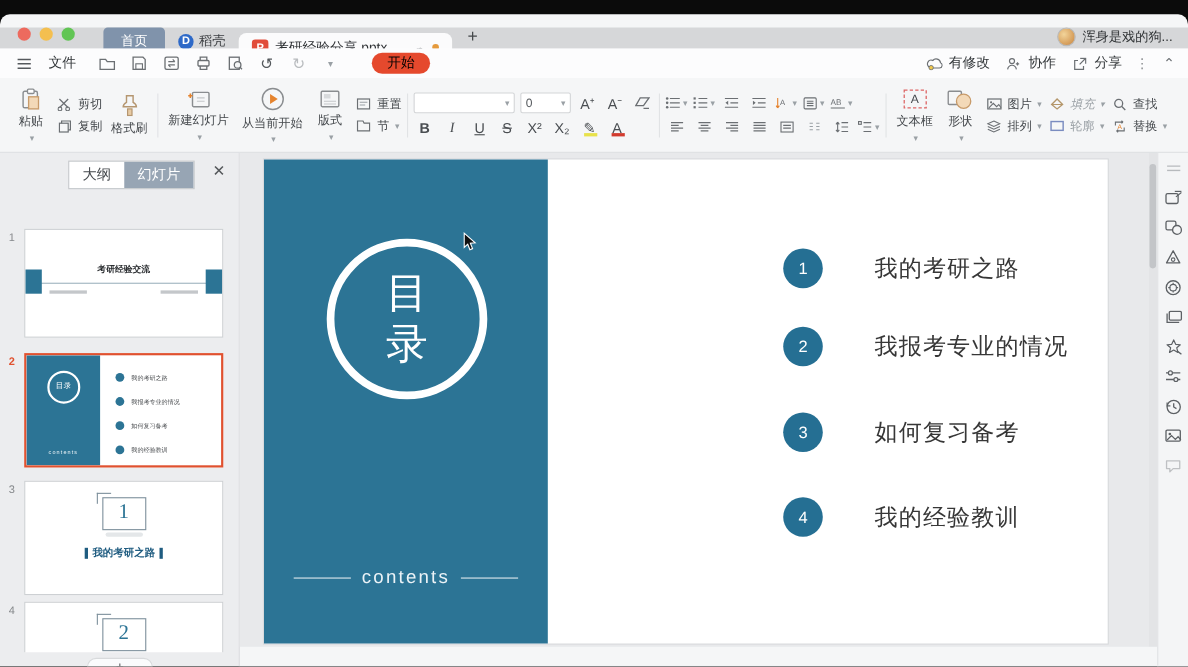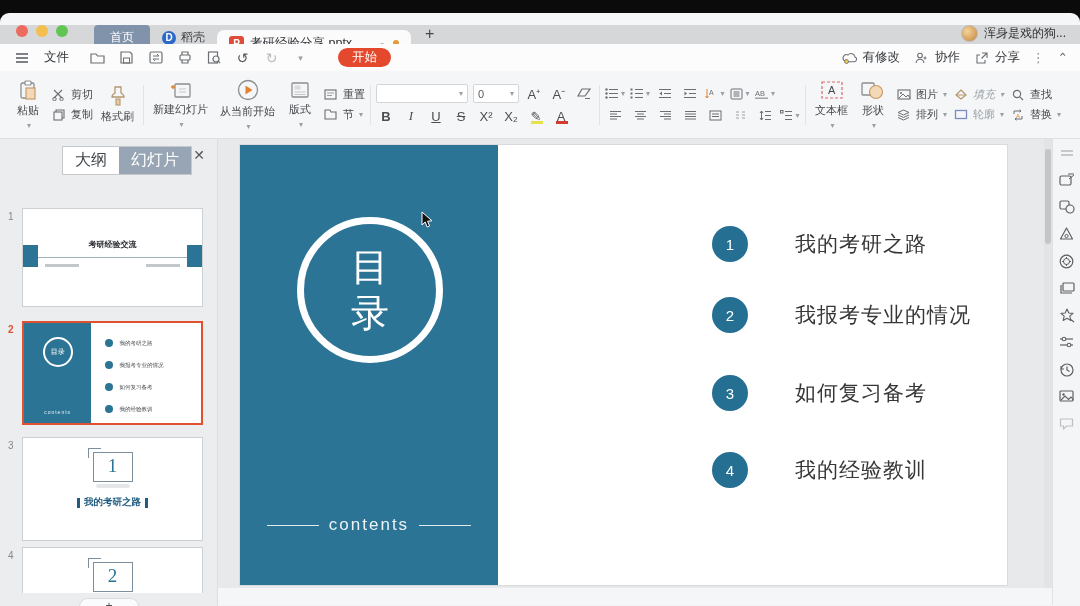--- a/index.html
+++ b/index.html
@@ -22,21 +22,21 @@
   .tab-new { font-size:16px; color:#45484b; margin-left:14px; }
   .user-box { margin-left:auto; margin-right:14px; display:flex; align-items:center; gap:6px; font-size:12px; color:#2f3234; }
   .avatar { width:17px; height:17px; border-radius:50%; background:radial-gradient(circle at 35% 35%, #f2d49a, #c8833c); border:1px solid #b9b9b9; }
 
   .menurow { position:absolute; left:0; top:31px; width:100%; height:27px; background:#fcfcfd; display:flex; align-items:center; font-size:12.5px; color:#33373a; }
   .menurow .hamb { margin-left:12px; }
   .mi { padding:3px 9px; border-radius:3px; }
   .mi-file { margin-left:4px; }
   .qicons { display:flex; gap:10px; margin-left:10px; align-items:center; color:#5d6165; }
   .qicons svg { display:block; }
-  .menu-start { background:#e5492d; color:#ffffff; border-radius:11px; padding:1px 14px; margin-left:28px;text-align:center; }
+  .menu-start { background:#e5492d; color:#000000; border-radius:11px; padding:1px 14px; margin-left:28px;text-align:center; }
   .menus { display:flex; gap:8px; margin-left:6px; }
   .mr-right { margin-left:auto; display:flex; align-items:center; gap:12px; margin-right:12px; color:#33373a; }
   .mr-item { display:flex; align-items:center; gap:4px; }
   .dots { color:#8a8d90; letter-spacing:1px; }
 
   
   .toolbar { position:absolute; left:0; top:58px; width:100%; height:68px; background:#f5f6f7; border-bottom:1px solid #dddfe1; display:flex; align-items:center; padding:0 6px; }
   .tgroup { display:flex; align-items:center; gap:4px; padding:0 5px; height:54px; }
   .tsep { width:1px; height:40px; background:#e1e3e5; }
   .bigbtn { display:flex; flex-direction:column; align-items:center; justify-content:center; gap:3px; font-size:11px; color:#44484c; padding:2px 4px; border-radius:3px; min-width:34px; }
@@ -52,21 +52,21 @@
   .fmt { width:20px; height:18px; display:flex; align-items:center; justify-content:center; font-size:13px; color:#4a4e52; border-radius:2px; }
   .fmt.b{font-weight:bold;} .fmt.i{font-style:italic; font-family:"Liberation Serif",serif;} .fmt.u{text-decoration:underline;} .fmt.s{text-decoration:line-through;}
   .acolor { position:relative; } .acolor::after{content:""; position:absolute; left:3px; right:3px; bottom:1px; height:3px; background:#d23b2e;}
   .hcolor { position:relative; } .hcolor::after{content:""; position:absolute; left:3px; right:3px; bottom:1px; height:3px; background:#e8e24a;}
   .pico { width:19px; height:16px; display:flex; align-items:center; justify-content:center; }
 
   
   .content { position:absolute; left:0; top:126px; width:100%; bottom:0; }
 
   .lpanel { position:absolute; left:0; top:0; width:218px; height:100%; background:#ecedef; border-right:1px solid #dcdee0; }
-  .seg-wrap { position:absolute; left:62px; top:7px; display:flex; border:1px solid #c6c9cc; border-radius:0; overflow:hidden; font-size:16px; }
+  .seg-wrap { position:absolute; left:62px; top:7px; display:flex; border:1px solid #c6c9cc; border-radius:0; overflow:hidden; font-size:13px; }
   .seg { padding:3px 12px; background:#fff; color:#44484c; }
   .seg.active { background:#97a5b4; color:#fff; }
   .panel-close { position:absolute; right:12px; top:8px; font-size:14px; color:#55585b; }
   .thumbs { position:absolute; left:0; top:30px; width:100%; height:424px; overflow:hidden; }
   .snum { position:absolute; left:8px; font-size:10px; color:#85888b; }
   .snum.sel { color:#e0512f; font-weight:bold; }
   .thumb { position:absolute; left:22px; width:181px; height:99px; background:#fff; border:1px solid #cdd0d3; overflow:hidden; }
   .thumb.sel { border:2px solid #e0512f; }
   
   .t1-title { position:absolute; left:0; right:0; top:30px; text-align:center; font-size:8px; font-weight:bold; color:#2a2d30; }

